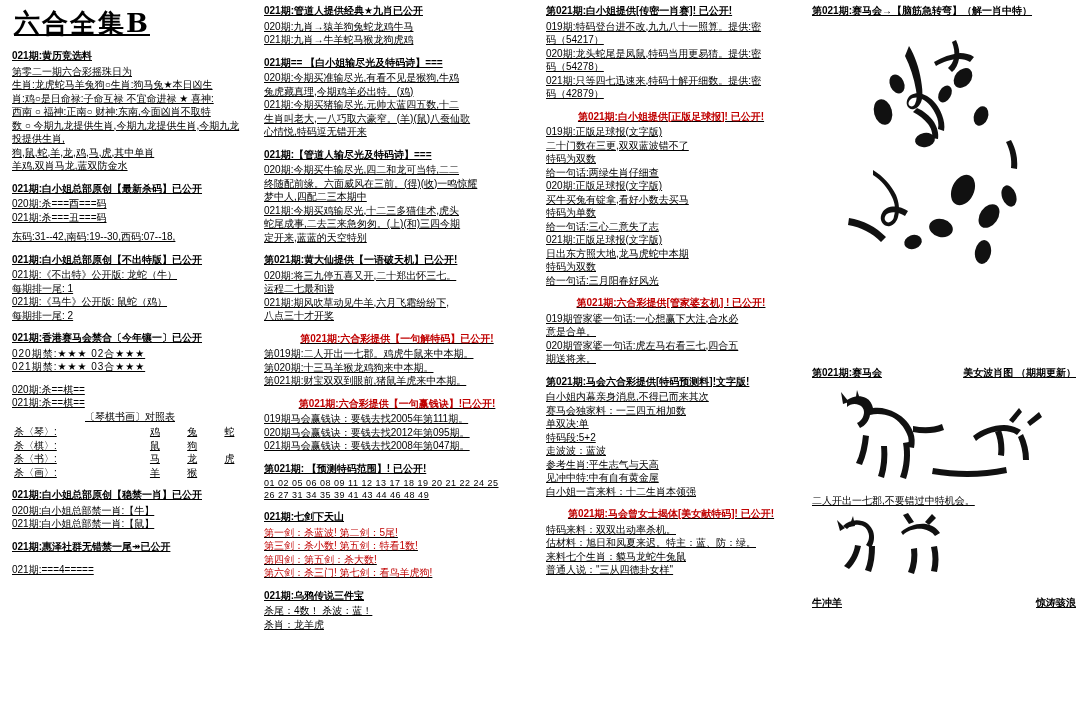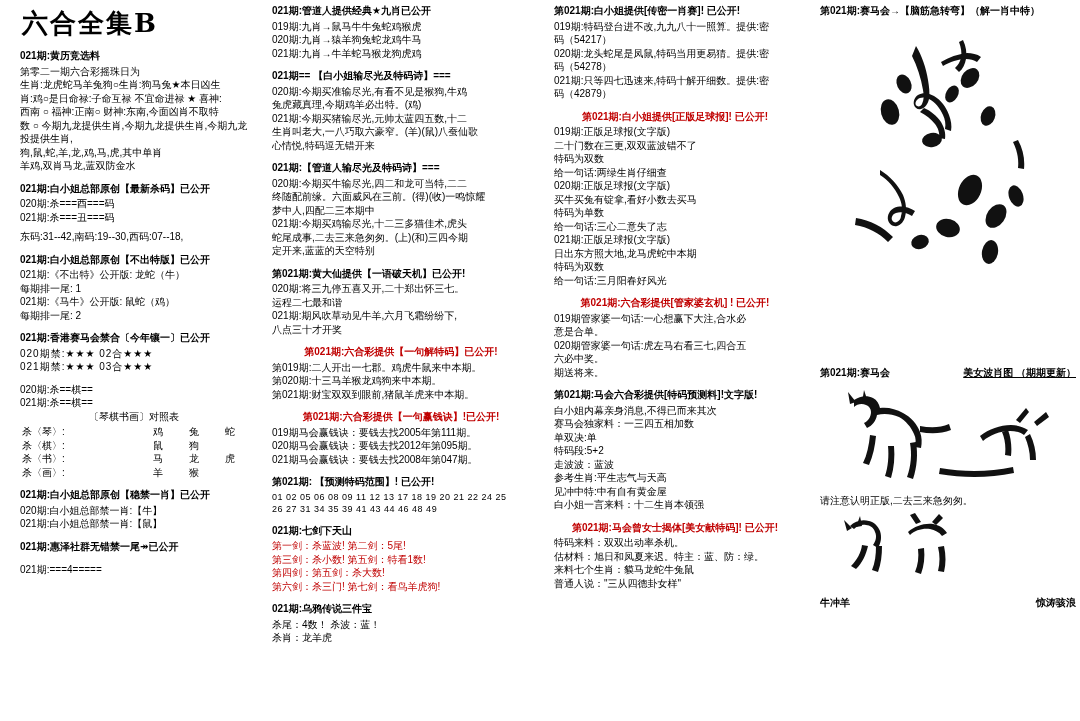--- a/index.html
+++ b/index.html
@@ -5,21 +5,21 @@
   html,body{margin:0;padding:0;}
   body{
     width:1080px;height:721px;
     background:#fff;
     font-family:"Liberation Sans","DejaVu Sans",sans-serif;
     font-size:10px;
     color:#000;
     overflow:hidden;
   }
   .page{position:relative;width:1080px;height:721px;}
-  .col{position:absolute;top:0;box-sizing:border-box;padding:4px 4px 0 20px;}
+  .col{position:absolute;top:0;box-sizing:border-box;padding:4px 4px 0 12px;text-decoration:underline;}
   .c1{left:0;width:252px;}
   .c2{left:252px;width:282px;}
   .c3{left:534px;width:266px;}
   .c4{left:800px;width:280px;}
   .title{
     font-family:"DejaVu Serif","Liberation Serif",serif;
     font-weight:bold;font-size:26px;letter-spacing:2px;
     margin:2px 0 8px 2px;
   }
   .blk{margin-bottom:9px;line-height:1.35;}
@@ -126,21 +126,20 @@
       <div style="height:4px"></div>
       <div style="height:4px"></div>
       <div class="ln">021期:===4=====</div>
     </div>
   </div>
 
   <div class="col c2">
 
     <div class="blk">
       <div class="hd">021期:管道人提供经典★九肖已公开</div>
-      <div class="ln">019期:九肖→鼠马牛牛兔蛇鸡猴虎</div>
       <div class="ln">020期:九肖→猿羊狗兔蛇龙鸡牛马</div>
       <div class="ln">021期:九肖→牛羊蛇马猴龙狗虎鸡</div>
     </div>
 
     <div class="blk">
       <div class="hd">021期== 【白小姐输尽光及特码诗】===</div>
       <div class="ln">020期:今期买准输尽光,有看不见是猴狗,牛鸡</div>
       <div class="ln">兔虎藏真理,今期鸡羊必出特。(鸡)</div>
       <div class="ln">021期:今期买猪输尽光,元帅太蓝四五数,十二</div>
       <div class="ln">生肖叫老大,一八巧取六豪窄。(羊)(鼠)八蚕仙歌</div>
@@ -226,21 +225,20 @@
       <div class="ln">日出东方照大地,龙马虎蛇中本期</div>
       <div class="ln">特码为双数</div>
       <div class="ln">给一句话:三月阳春好风光</div>
     </div>
 
     <div class="blk">
       <div class="hd red">第021期:六合彩提供[管家婆玄机] ! 已公开!</div>
       <div class="ln">019期管家婆一句话:一心想赢下大注,合水必</div>
       <div class="ln">意是合单。</div>
       <div class="ln">020期管家婆一句话:虎左马右看三七,四合五</div>
-      <div class="ln">六必中奖。</div>
       <div class="ln">期送将来。</div>
     </div>
 
     <div class="blk">
       <div class="hd">第021期:马会六合彩提供[特码预测料]!文字版!</div>
       <div class="ln">白小姐内幕亲身消息,不得已而来其次</div>
       <div class="ln">赛马会独家料：一三四五相加数</div>
       <div class="ln">单双决:单</div>
       <div class="ln">特码段:5+2</div>
       <div class="ln">走波波：蓝波</div>
@@ -296,21 +294,21 @@
         <path d="M28 10l8 10-6 2zM44 8l4 12-6 1z"></path>
         <path d="M96 60c2 12 1 25-3 37l-6-2c4-11 5-23 3-34zM74 64c1 11 0 22-3 32l-6-2c3-9 4-20 3-30zM56 54c-1 10-3 20-7 29l-6-2c4-8 6-18 7-28z"></path>
         <path d="M100 44c10 2 20 2 29-2l2 6c-10 4-21 4-31 2z"></path>
         <path d="M160 54c9-7 20-11 31-11 6 0 12 2 17 5l-4 5c-4-3-9-4-14-4-10 0-20 4-27 10z"></path>
         <path d="M188 48c3 8 4 17 3 26l-6-1c1-8 0-16-3-23zM210 52c4 8 6 17 6 26l-6 0c0-8-2-16-5-23z"></path>
         <path d="M196 38l10-12 3 4-9 11zM214 40l12-10 3 5-12 9z"></path>
         <path d="M120 86c24 4 49 4 73-1l1 6c-25 5-50 5-75 1z"></path>
       </g>
     </svg>
 
-    <div class="note">请注意认明正版,二去三来急匆匆。</div>
+    <div class="note">二人开出一七郡,不要错过中特机会。</div>
 
     <svg class="fig" width="262" height="70" viewBox="0 0 262 70" style="margin-top:2px">
       <g fill="#111">
         <path d="M30 16c5-5 12-7 19-5 5 1 9 5 11 10 2 6 1 12-2 17l-5-3c3-4 4-9 2-13-1-4-5-7-9-7-4-1-9 1-12 4z"></path>
         <path d="M24 10l8 8-5 3zM40 6l2 10-6 1z"></path>
         <path d="M48 36c-2 9-6 17-12 23l-5-3c6-6 10-13 11-21zM62 36c0 9-1 18-4 26l-6-2c3-7 4-15 4-24z"></path>
         <path d="M88 22c7-6 16-9 25-8 6 1 11 4 14 9l-5 3c-3-4-7-6-12-7-7-1-15 1-20 6z"></path>
         <path d="M96 14l-6-9 5-2 6 9zM112 12l7-8 4 4-7 7z"></path>
         <path d="M104 38c1 9 0 18-3 26l-6-2c3-7 4-15 3-23zM124 36c2 9 2 18 0 26l-6-1c2-8 2-16 0-24z"></path>
       </g>

